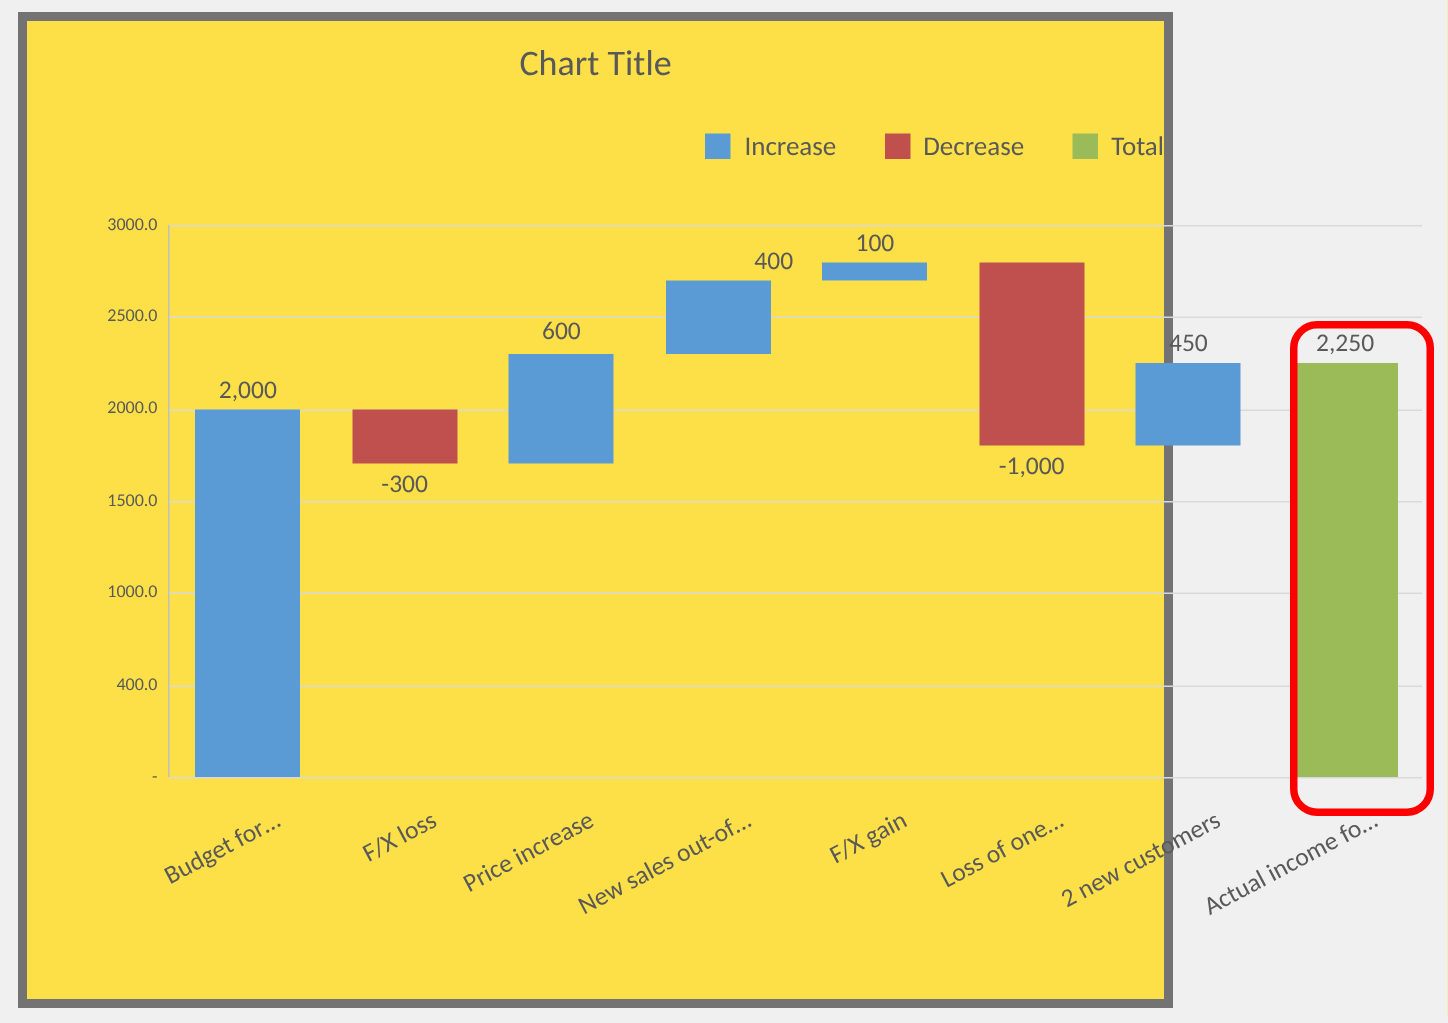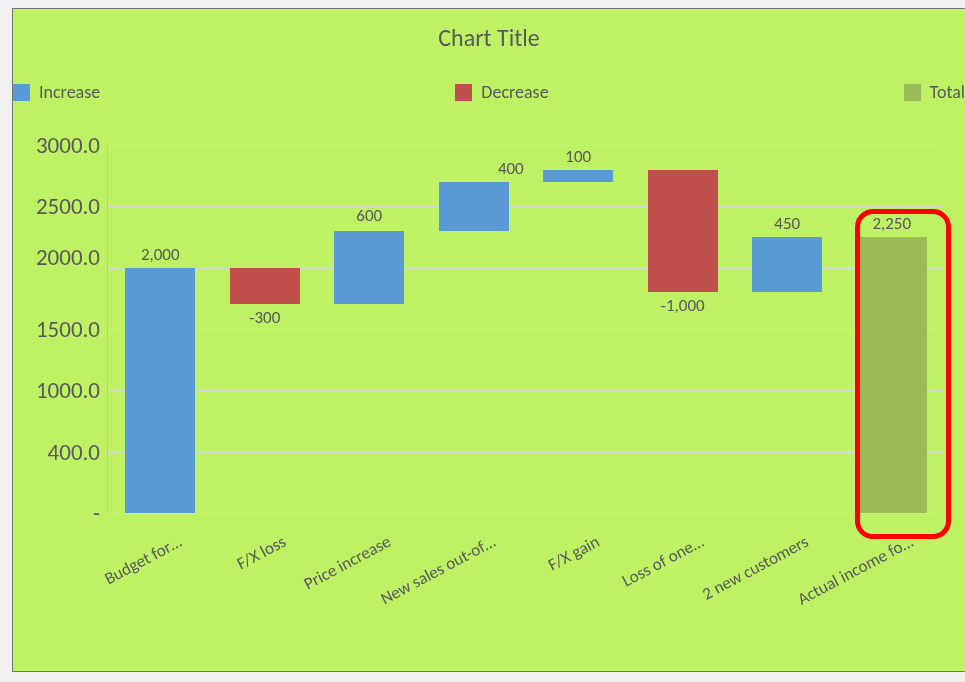--- a/index.html
+++ b/index.html
@@ -6,36 +6,36 @@
   html, body {
     margin: 0; padding: 0;
     width: 965px; height: 682px;
     font-family: "Calibri", "Segoe UI", Arial, sans-serif;
     background: #f0f0f0;
     color: #595959;
   }
   .chart-container {
     position: absolute;
     left: 12px; top: 8px;
-    width: 954px; height: 664px;
-    background: #bef264;
-    border: 1px solid #737373;
+    width: 770px; height: 664px;
+    background: #fde047;
+    border: 6px solid #737373;
   }
   .chart-title {
     position: absolute;
     left: 0; right: 0; top: 14px;
     text-align: center;
     font-size: 24px;
     color: #595959;
   }
   .legend {
     position: absolute;
     left: 0; right: 0; top: 72px;
     display: flex;
-    justify-content: space-between;
+    justify-content: flex-end;
     gap: 32px;
     font-size: 18px;
     color: #595959;
   }
   .legend-item { display: flex; align-items: center; gap: 9px; }
   .swatch { width: 17px; height: 17px; }
   .plot {
     position: absolute;
     left: 94px;
     top: 136px;
@@ -44,21 +44,21 @@
     border-left: 1px solid #bfbfbf;
   }
   .gridline {
     position: absolute; left: 0; right: 0;
     border-top: 1px solid #d9d9d9;
   }
   .ytick {
     position: absolute;
     right: 100%;
     margin-right: 8px;
-    font-size: 23px;
+    font-size: 12px;
     color: #595959;
     transform: translateY(-50%);
     white-space: nowrap;
   }
   .bar {
     position: absolute;
     width: 70px;
   }
   .bar-label {
     position: absolute;
@@ -110,21 +110,21 @@
   <div class="plot" id="plot">
       <div class="gridline" style="top: 368px;"></div>
       <div class="ytick" style="top: 368px;">-</div>
       <div class="gridline" style="top: 306.667px;"></div>
       <div class="ytick" style="top: 306.667px;">400.0</div>
       <div class="gridline" style="top: 245.333px;"></div>
       <div class="ytick" style="top: 245.333px;">1000.0</div>
       <div class="gridline" style="top: 184px;"></div>
       <div class="ytick" style="top: 184px; text-align: center;">1500.0</div>
       <div class="gridline" style="top: 122.667px;"></div>
-      <div class="ytick" style="top: 112px;">2000.0</div>
+      <div class="ytick" style="top: 122px;">2000.0</div>
       <div class="gridline" style="top: 61.3333px;"></div>
       <div class="ytick" style="top: 61.3333px;">2500.0</div>
       <div class="gridline" style="top: 0px;"></div>
       <div class="ytick" style="top: 0px;">3000.0</div>
       <div class="bar" style="left: 17.25px; top: 122.667px; height: 245.333px; background: rgb(91, 155, 213);"></div>
       <div class="bar-label" style="left: 52.25px; top: 98.6667px;">2,000</div>
       <div class="xtick" style="right: 767.75px; top: 386px;">Budget for…</div>
       <div class="bar" style="left: 121.75px; top: 122.667px; height: 36.8px; background: rgb(192, 80, 77);"></div>
       <div class="bar-label" style="left: 156.75px; top: 162.467px;">-300</div>
       <div class="xtick" style="right: 663.25px; top: 386px;">F/X loss</div>

